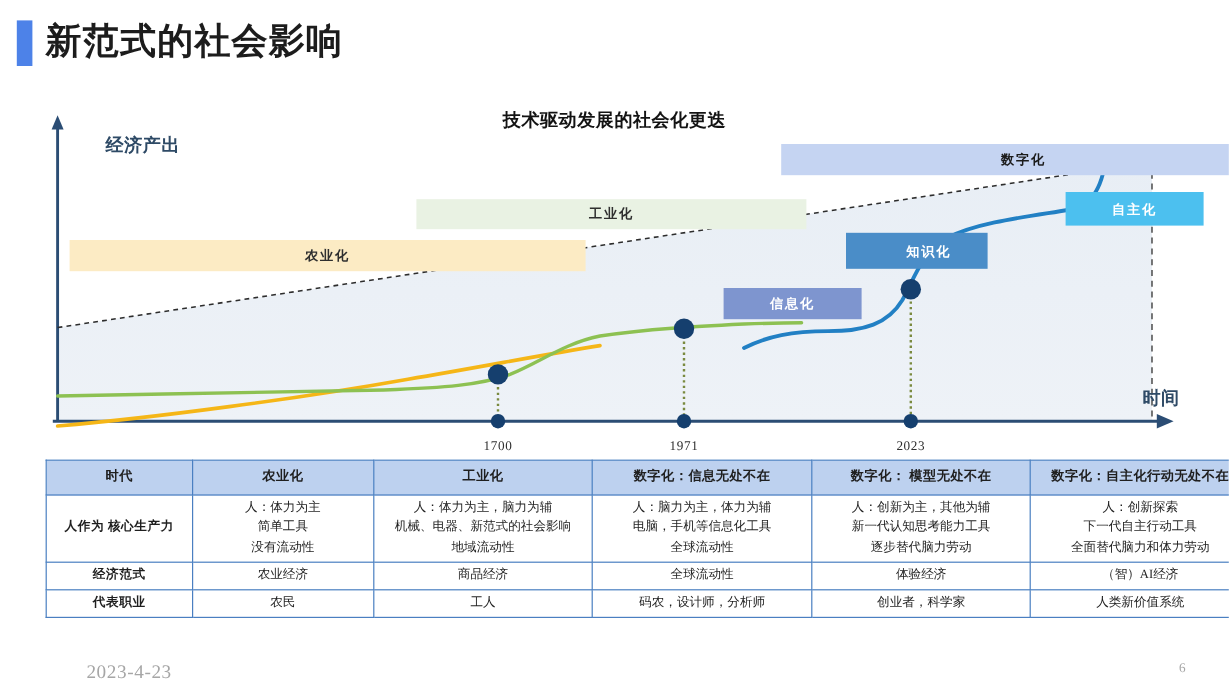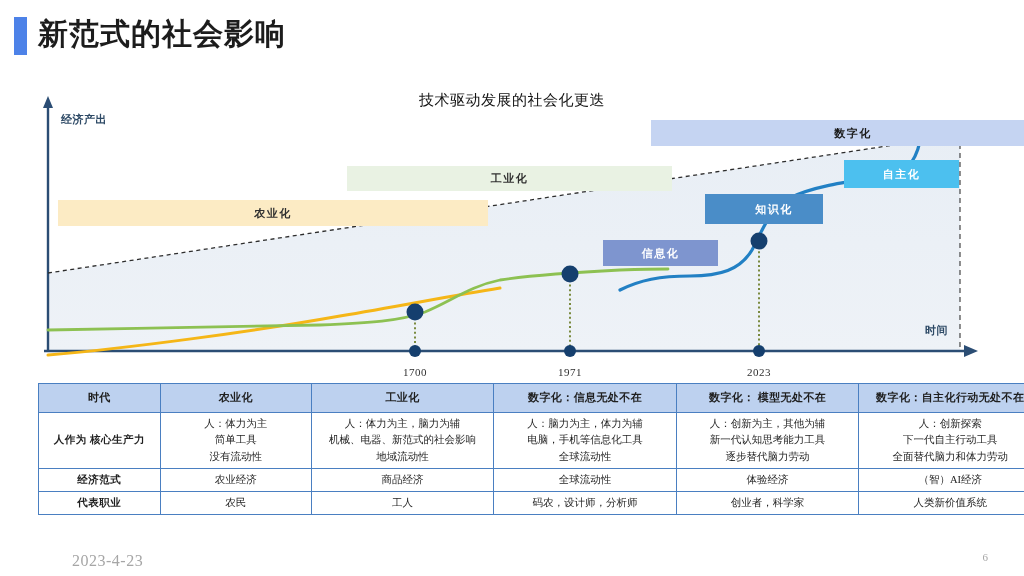--- a/index.html
+++ b/index.html
@@ -53,58 +53,59 @@
     width: 1024px;
     height: 300px;
   }
   .chart-title {
     position: absolute;
     left: 0;
     top: 11px;
     width: 1024px;
     text-align: center;
     font-size: 15px;
-    font-weight: normal;
+    font-weight: bold;
     color: #131313;
     letter-spacing: .5px;
   }
   .chart-svg {
     position: absolute;
     left: 0;
     top: 0;
     width: 1024px;
     height: 300px;
   }
   .axis-label {
     position: absolute;
-    font-size: 11px;
+    font-size: 15px;
     color: #2e4a66;
     font-weight: bold;
     letter-spacing: .5px;
+    margin-left: 27px;
   }
   .y-axis-label { left: 61px; top: 32px; }
   .x-axis-label { left: 925px; top: 243px; }
 
   .band {
     position: absolute;
     display: flex;
     align-items: center;
     justify-content: center;
     font-size: 11px;
     font-weight: bold;
     letter-spacing: 1.5px;
     box-sizing: border-box;
     white-space: nowrap;
   }
   .band-agri    { left: 58px;  top: 120px; width: 430px; height: 26px; background: #fcebc4; color: #2f2f2f; }
   .band-indus   { left: 347px; top: 86px;  width: 325px; height: 25px; background: #e9f2e3; color: #2f2f2f; }
   .band-digital { left: 620px; top: 40px;  width: 404px; height: 26px; background: #c5d4f2; color: #1b1b1b; margin-left: 31px; }
   .band-info    { left: 603px; top: 160px; width: 115px; height: 26px; background: #7e95cf; color: #ffffff; }
   .band-knowl   { left: 705px; top: 114px; width: 118px; height: 30px; background: #4a8dc8; color: #ffffff; padding-left: 20px; }
-  .band-auto    { left: 844px; top: 80px;  width: 115px; height: 28px; background: #4cc0ef; color: #ffffff; }
+  .band-auto    { left: 888px; top: 80px;  width: 115px; height: 28px; background: #4cc0ef; color: #ffffff; }
 
   .tick-label {
     position: absolute;
     font-size: 11px;
     color: #2f2f2f;
     letter-spacing: .5px;
     transform: translateX(-50%);
   }
   .tick-1700 { left: 415px; top: 286px; }
   .tick-1971 { left: 570px; top: 286px; }

